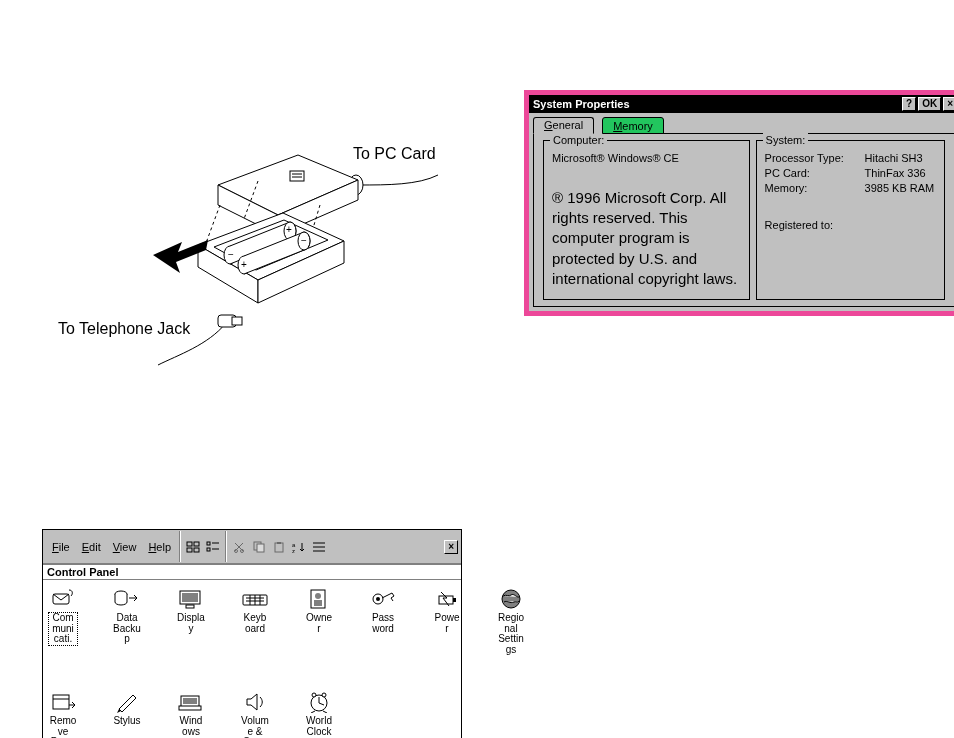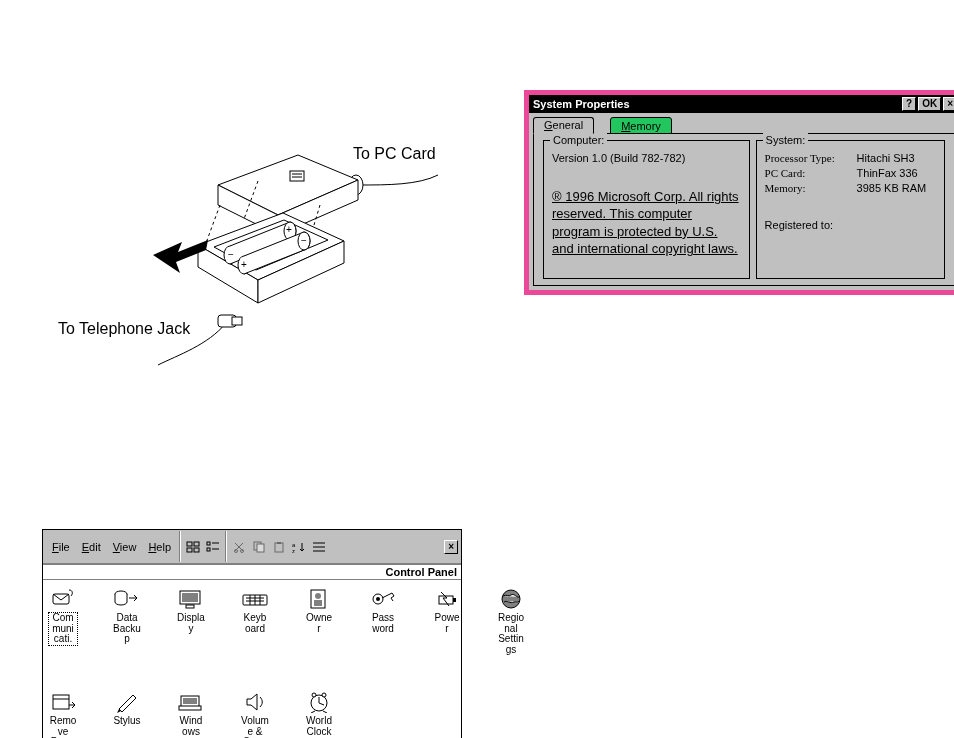--- a/index.html
+++ b/index.html
@@ -56,56 +56,56 @@
     z-index: 2;
   }
   .tab {
     background: #c0c0c0;
     border: 1px solid #000;
     border-bottom: 1px solid #c0c0c0;
     border-top-left-radius: 3px;
     border-top-right-radius: 3px;
     padding: 1px 10px 2px;
     font-size: 11px;
-    margin-right: 16px;
+    margin-right: 8px;
     text-align: center;
   }
   .tab.inactive {
     border-bottom: 1px solid #000;
     padding-top: 2px;
     padding-bottom: 1px;
     background: #22c55e;
   }
   .tab u { text-decoration: underline; }
   .tabcontent {
     border: 1px solid #000;
     background: #c0c0c0;
     display: flex;
     padding: 6px;
     min-height: 110px;
   }
   .groupbox {
     border: 1px solid #000;
-    padding: 10px 8px 20px;
+    padding: 10px 8px 10px;
     position: relative;
     flex: 1;
     margin: 0 3px;
     font-size: 11px;
     line-height: 1.35;
   }
   .groupbox .legend {
     position: absolute;
     top: -8px;
     left: 6px;
     background: #c0c0c0;
     padding: 0 3px;
     font-weight: normal;
   }
   .sysrow { display: flex; }
-  .sysrow .lab { width: 92px; font-family: Liberation Serif, serif; }
+  .sysrow .lab { width: 100px; }
 
   
   .cpanel {
     position: absolute;
     left: 42px;
     top: 529px;
     width: 420px;
     border: 1px solid #000;
     background: #c0c0c0;
   }
@@ -139,21 +139,20 @@
   }
   .toolbtn svg { display:block; }
   .menubar .spacer { flex: 1; }
   .cp-caption {
     background: #fff;
     border-top: 1px solid #808080;
     border-bottom: 1px solid #808080;
     padding: 1px 4px;
     font-weight: bold;
     font-size: 11px;
-    text-align: right;
   }
   .cp-icons {
     background: #fff;
     padding: 8px 6px 10px;
     display: grid;
     grid-template-columns: repeat(8, 1fr);
     row-gap: 8px;
     column-gap: 2px;
     gap: 36px;
   }
@@ -271,23 +270,23 @@
     <span class="tbtn">×</span>
   </div>
   <div class="sysprops-body">
     <div class="tabstrip">
       <div class="tab"><u>G</u><span>eneral</span></div>
       <div class="tab inactive"><u>M</u><span>emory</span></div>
     </div>
     <div class="tabcontent">
       <div class="groupbox" style="flex:1.1">
         <span class="legend">Computer:</span>
-        <div>Version 1.0 (Build 782-782)</div>
+        <div>Microsoft® Windows® CE</div>
         <div style="height:22px"></div>
-        <div style="font-size:13px;text-decoration:underline;">® 1996 Microsoft Corp. All rights reserved. This computer program is protected by U.S. and international copyright laws.</div>
+        <div style="font-size:15px;">® 1996 Microsoft Corp. All rights reserved. This computer program is protected by U.S. and international copyright laws.</div>
       </div>
       <div class="groupbox">
         <span class="legend">System:</span>
         <div class="sysrow">
             <span class="lab">Processor Type:</span>
             <span>Hitachi SH3</span>
           </div>
         <div class="sysrow">
             <span class="lab">PC Card:</span>
             <span>ThinFax 336</span>

